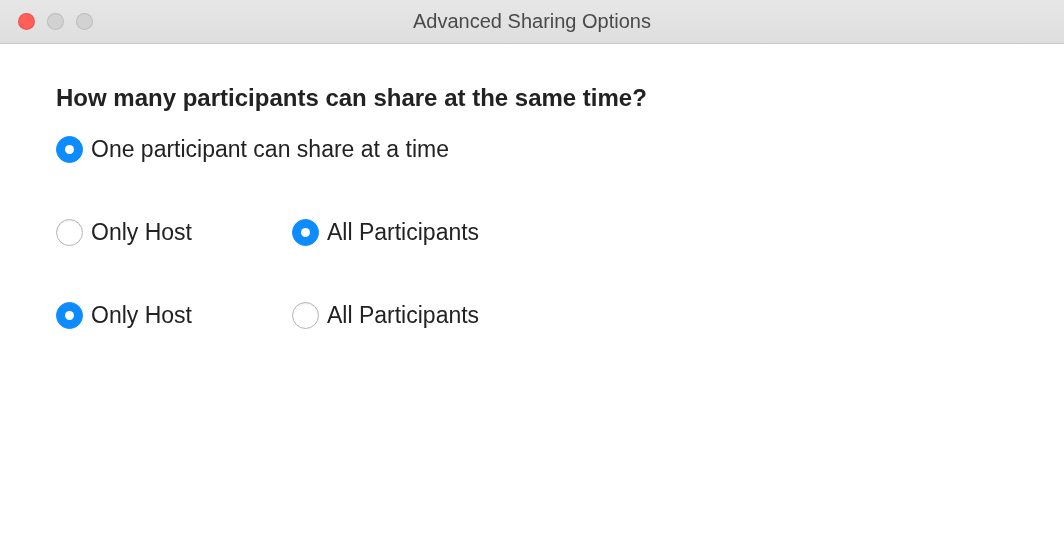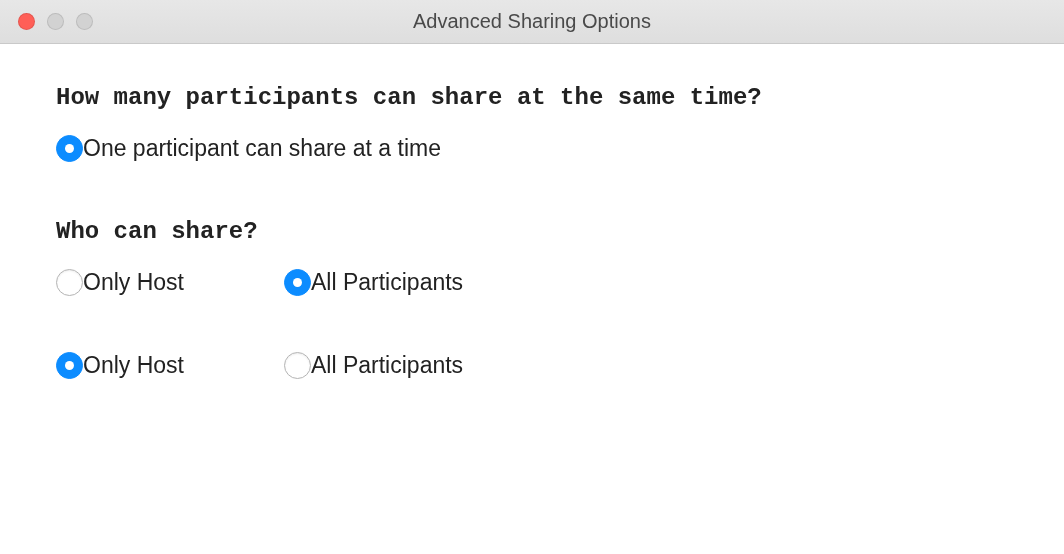--- a/index.html
+++ b/index.html
@@ -51,36 +51,36 @@
     .content {
       flex: 1;
       padding: 40px 56px 0 56px;
       color: #1f1f1f;
     }
     .question {
       font-size: 24px;
       font-weight: 700;
       color: #222;
       margin-bottom: 24px;
-      font-family: Liberation Mono, monospace;
     }
     .options-vertical {
       display: flex;
       flex-direction: column;
       gap: 28px;
       margin-bottom: 56px;
     }
     .options-horizontal {
       display: flex;
       gap: 100px;
       margin-bottom: 56px;
     }
     .option {
       display: flex;
       align-items: center;
+      gap: 8px;
       cursor: pointer;
     }
     .radio {
       width: 27px;
       height: 27px;
       border-radius: 50%;
       background: #ffffff;
       border: 1px solid #b4b4b4;
       display: inline-flex;
       align-items: center;
@@ -123,21 +123,20 @@
         <div class="option">
           <span class="radio selected">
               <span class="dot"></span>
             </span>
           <span class="option-label">One participant can share at a time</span>
         </div>
       </div>
     </div>
 
     <div class="section">
-      <div class="question">Who can share?</div>
       <div class="options-horizontal">
         <div class="option">
           <span class="radio"></span>
           <span class="option-label">Only Host</span>
         </div>
         <div class="option">
           <span class="radio selected">
               <span class="dot"></span>
             </span>
           <span class="option-label">All Participants</span>

